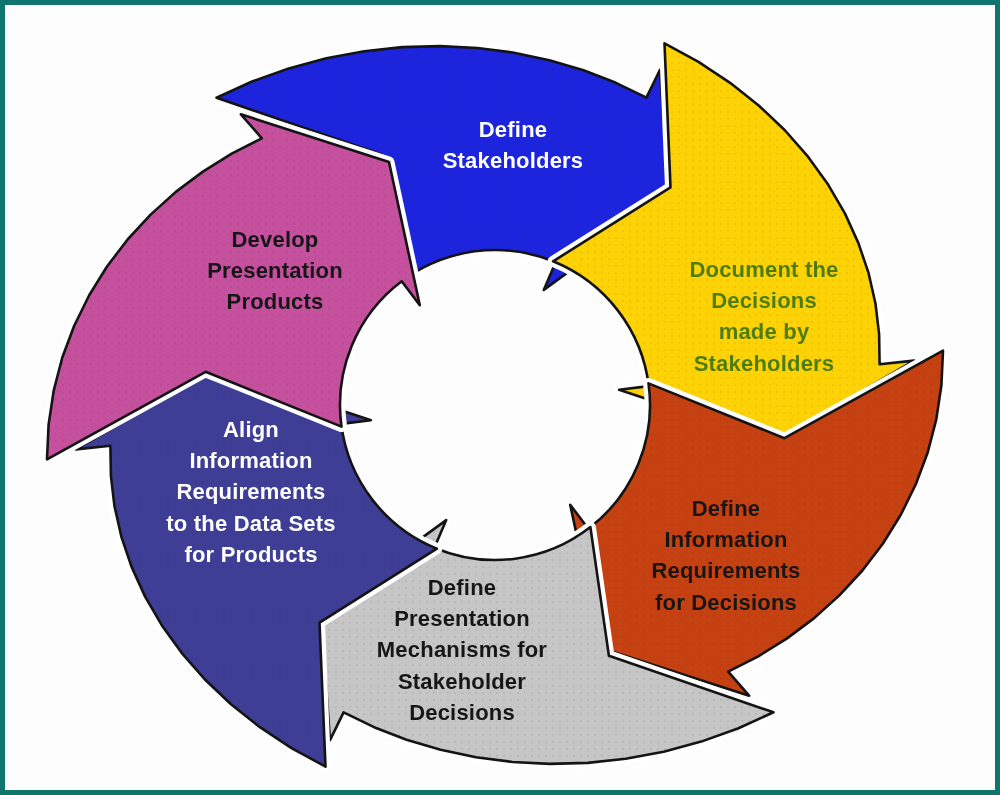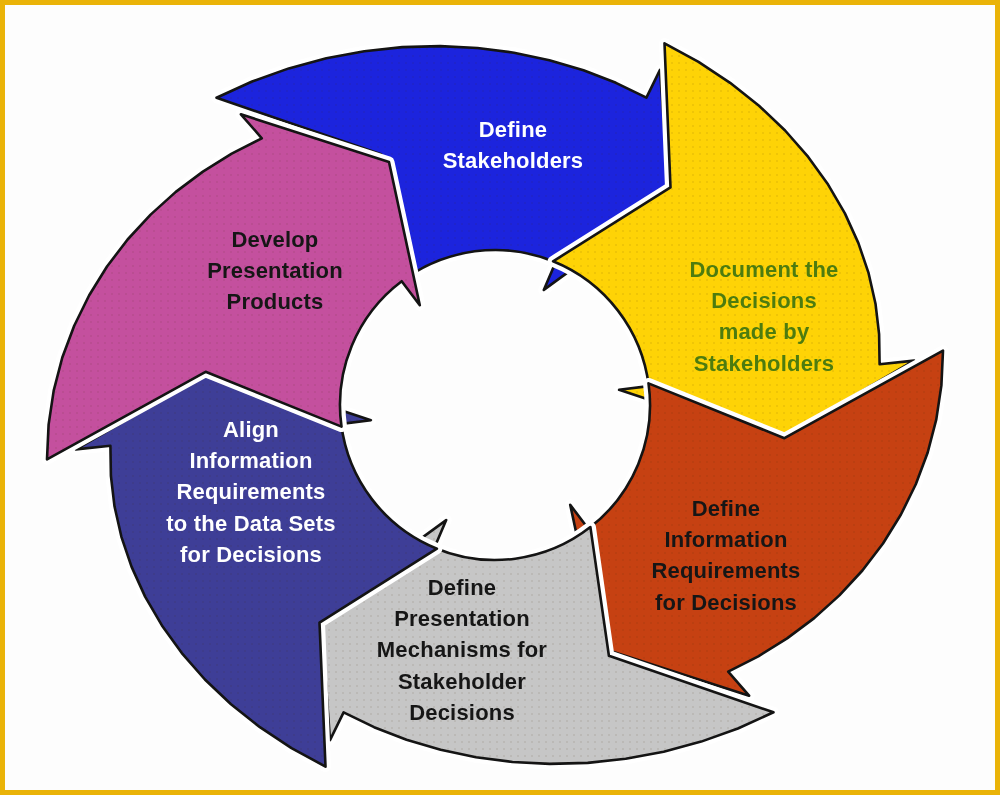--- a/index.html
+++ b/index.html
@@ -6,21 +6,21 @@
     margin: 0;
     padding: 0;
     background: #ffffff;
     font-family: "Liberation Sans", sans-serif;
   }
   .frame {
     position: relative;
     width: 1000px;
     height: 795px;
     box-sizing: border-box;
-    border: 5px solid #eab308;
+    border: 5px solid #0f766e;
     background: #fdfdfd;
     overflow: hidden;
   }
   .cycle-svg {
     position: absolute;
     left: 0;
     top: 0;
     width: 990px;
     height: 785px;
   }
@@ -85,19 +85,19 @@
   <div class="step-label" id="label-3" style="left: 457px; top: 645px; width: 290px; color: rgb(22, 22, 22);">Define
 Presentation
 Mechanisms for
 Stakeholder
 Decisions</div>
 
   <div class="step-label" id="label-4" style="left: 246px; top: 487px; width: 260px; color: rgb(255, 255, 255);">Align
 Information
 Requirements
 to the Data Sets
-for Decisions</div>
+for Products</div>
 
   <div class="step-label" id="label-5" style="left: 270px; top: 266px; width: 230px; color: rgb(22, 22, 22);">Develop
 Presentation
 Products</div>
 
 </div>
 
 </body></html>

